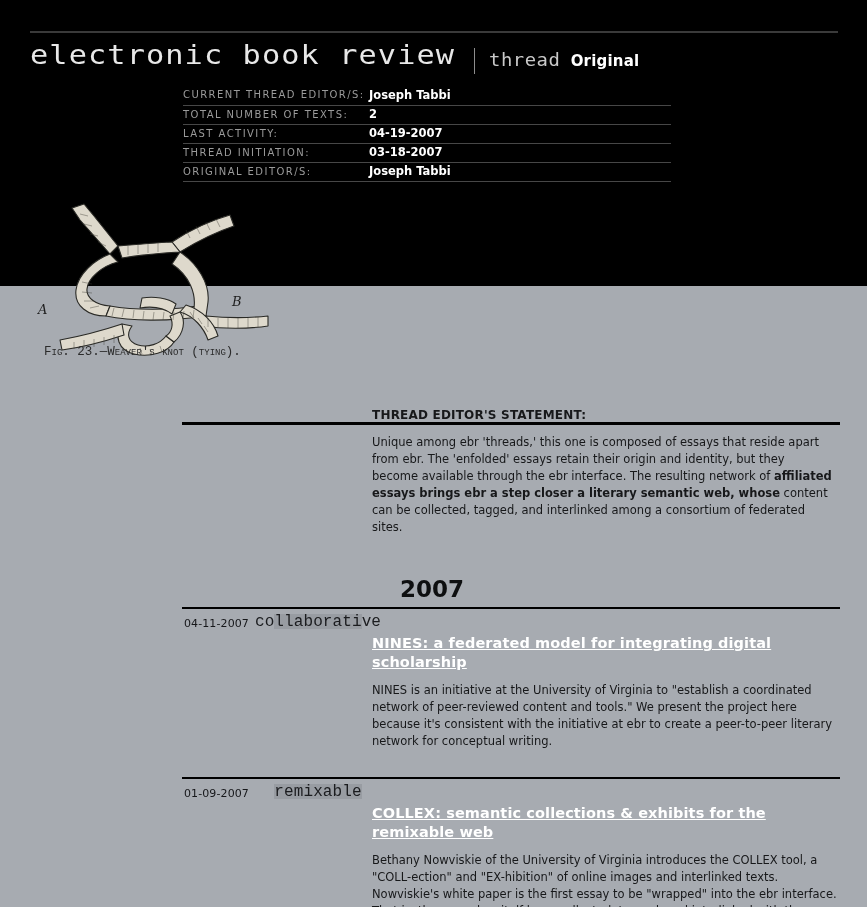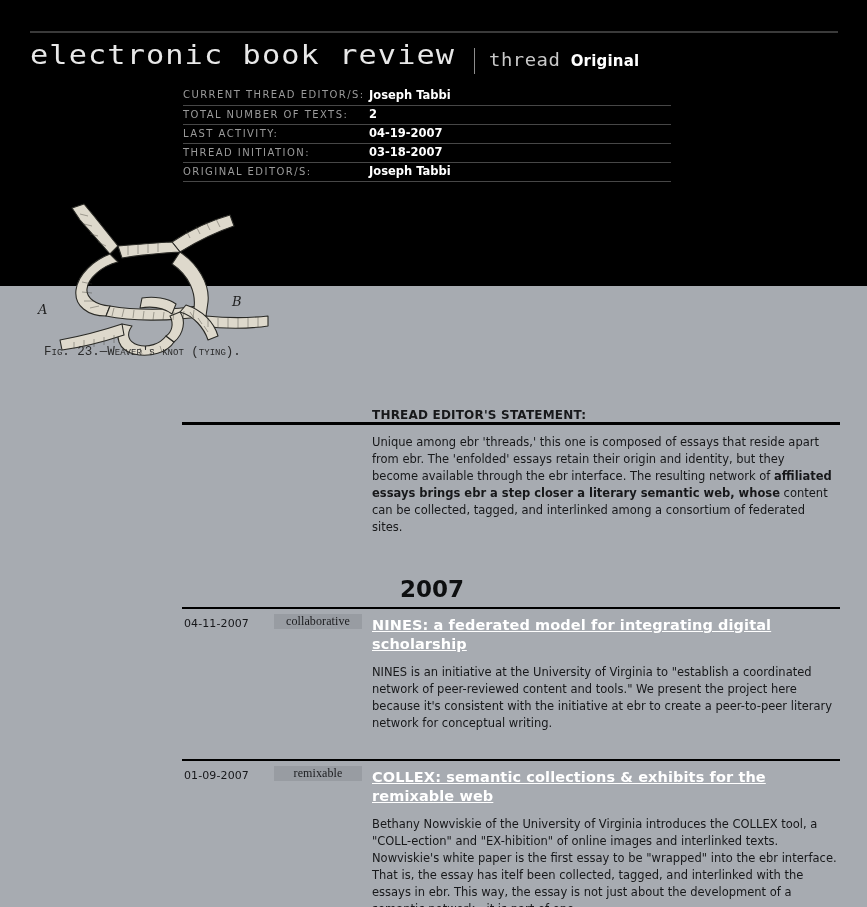--- a/index.html
+++ b/index.html
@@ -192,21 +192,21 @@
     font-size: 23px;
     font-weight: bold;
     color: #0e0f10;
     line-height: 26px;
     margin-bottom: 5px;
   }
 
   
   .entry {
     position: relative;
-    padding-top: 6px;
+    padding-top: 24px;
     min-height: 118px;
   }
   .entry-date {
     position: absolute;
     left: 2px;
     top: 8px;
     font-family: "DejaVu Sans", "Liberation Sans", sans-serif;
     font-size: 11px;
     color: #16171a;
     white-space: nowrap;
@@ -217,22 +217,22 @@
     left: 92px;
     top: 5px;
     width: 88px;
     height: 15px;
     background: #989ca2;
     display: flex;
     align-items: center;
     justify-content: center;
   }
   .entry-tag span {
-    font-family: Liberation Serif, serif;
-    font-size: 12px;
+    font-family: Liberation Mono, monospace;
+    font-size: 16px;
     color: #1b1c1f;
     letter-spacing: 0.1px;
     white-space: nowrap;
   }
   .entry-main {
     margin-left: 190px;
     width: 468px;
   }
   .entry-title {
     font-family: "DejaVu Sans", "Liberation Sans", sans-serif;

